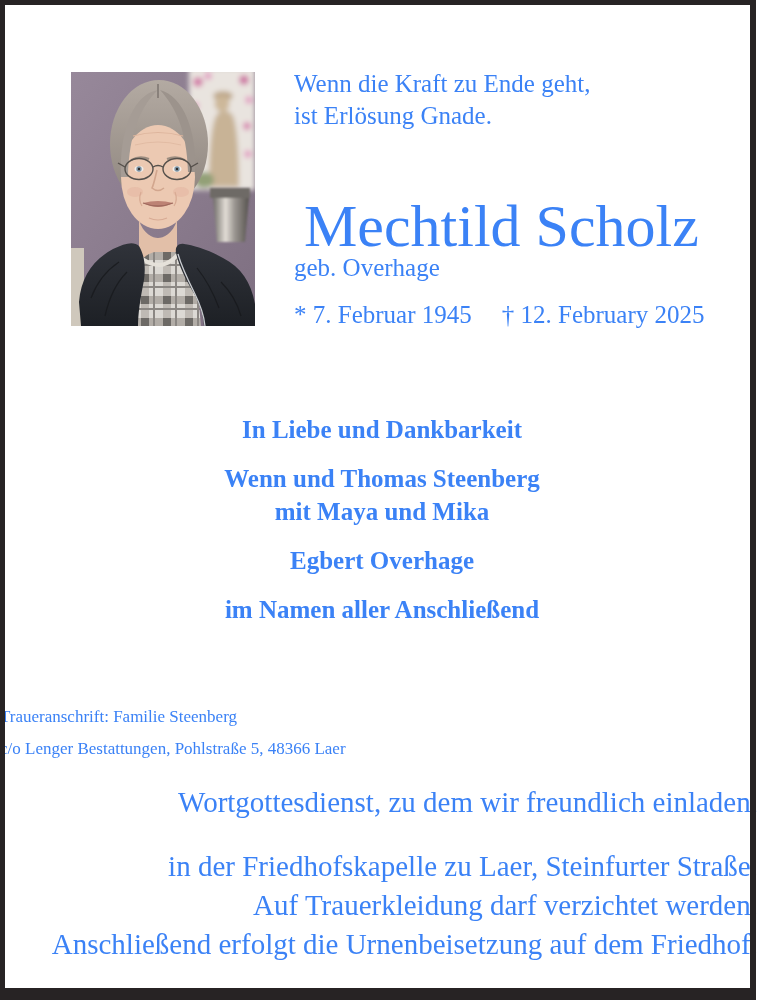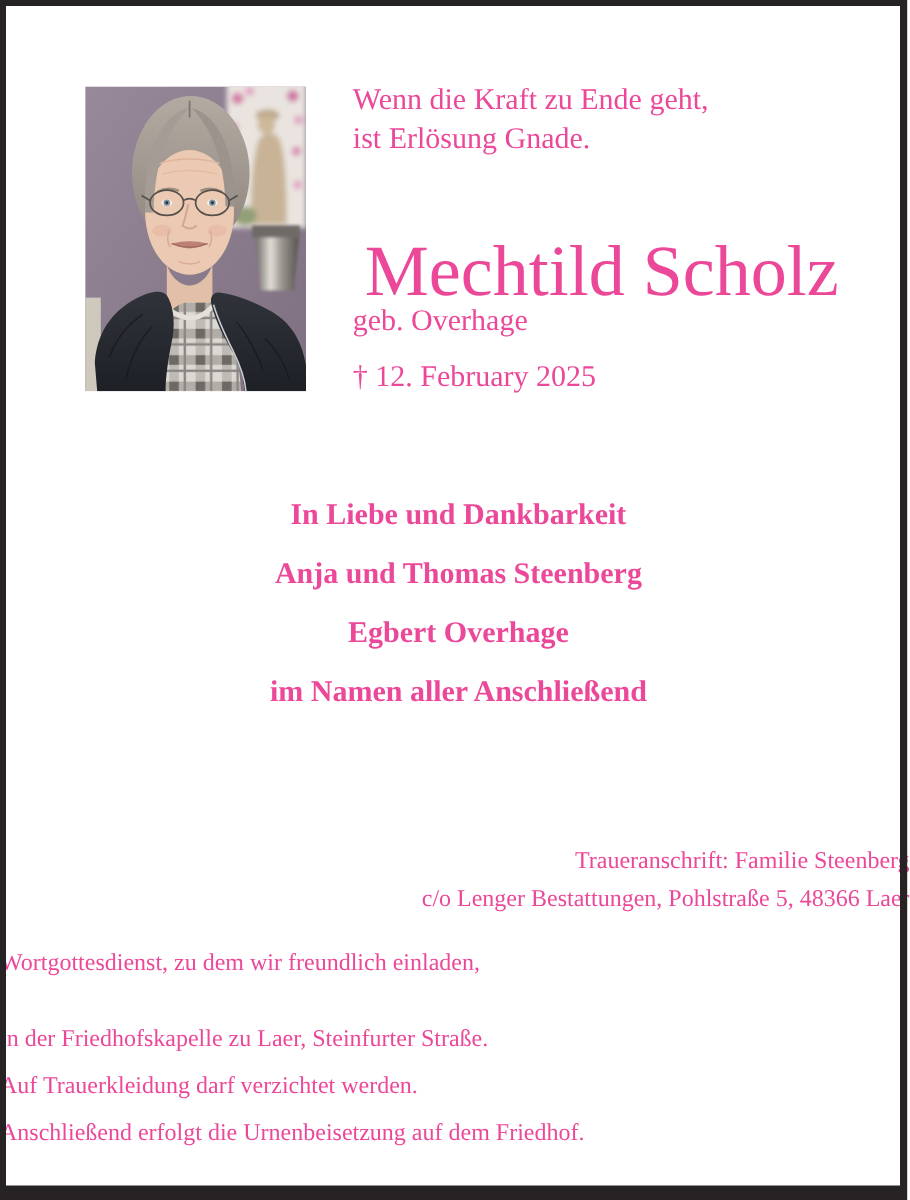--- a/index.html
+++ b/index.html
@@ -1,18 +1,18 @@
 <!DOCTYPE html>
 <html><head>
 <meta charset="utf-8">
 <style>
   html,body { margin:0; padding:0; background:#ffffff; }
   .page {
     position:relative; width:758px; height:1000px; background:#ffffff;
-    font-family:"Liberation Serif", serif; color:#ec4899; overflow:hidden;
+    font-family:"Liberation Serif", serif; color:#3b82f6; overflow:hidden;
   }
   .frame {
     position:absolute; left:0; top:0; width:756px; height:1000px;
     box-sizing:border-box; border-style:solid; border-color:#272324;
     border-width:5px 6px 12px 5px; pointer-events:none;
   }
   .photo { position:absolute; left:71px; top:72px; width:184px; height:254px; }
   .photo svg { display:block; }
   .quote { position:absolute; left:294px; top:68px; font-size:25px; line-height:32px; }
   .name {
@@ -20,27 +20,27 @@
     font-size:60px; font-weight:400; line-height:62px; white-space:nowrap;
   }
   .birth-name { position:absolute; left:294px; top:252px; font-size:25px; line-height:32px;text-align:right; }
   .dates { position:absolute; left:294px; top:299px; font-size:25px; line-height:32px; display:flex; gap:30px; }
   .mourners {
     position:absolute; left:0; top:413px; width:758px; text-align:center;
     font-weight:700; font-size:25px; line-height:33px;
   }
   .mourners p { margin:0 16px 16px 0;padding-left:22px; }
   .address {
-    position:absolute; left:0; top:701px; width:758px; text-align:right;
-    font-size:20px; line-height:32px;
+    position:absolute; left:0; top:701px; width:758px; text-align:left;
+    font-size:17px; line-height:32px;
   }
   .address p { margin:0; }
   .service {
-    position:absolute; left:0; top:786px; width:758px; text-align:left;
-    font-size:20px; line-height:32px;
+    position:absolute; left:0; top:786px; width:758px; text-align:right;
+    font-size:29px; line-height:32px;
   }
   .service p { margin:0 0 7px 0; }
 </style>
 </head>
 <body>
 
 <div class="page">
 
   <div class="photo">
     <svg viewBox="0 0 184 254" width="184" height="254" aria-hidden="true">
@@ -154,27 +154,29 @@
   <div class="quote">
     <div>Wenn die Kraft zu Ende geht,</div>
     <div>ist Erlösung Gnade.</div>
   </div>
 
   <h1 class="name">Mechtild Scholz</h1>
 
   <div class="birth-name">geb. Overhage</div>
 
   <div class="dates">
+    <span>* 7. Februar 1945</span>
     <span>† 12. February 2025</span>
   </div>
 
   <div class="mourners">
     <p>In Liebe und Dankbarkeit</p>
     <p>
-      <span>Anja und Thomas Steenberg</span><br>
+      <span>Wenn und Thomas Steenberg</span><br>
+      <span>mit Maya und Mika</span>
     </p>
     <p>Egbert Overhage</p>
     <p>im Namen aller Anschließend</p>
   </div>
 
   <div class="address">
     <p>Traueranschrift: Familie Steenberg</p>
     <p>c/o Lenger Bestattungen, Pohlstraße 5, 48366 Laer</p>
   </div>
 

